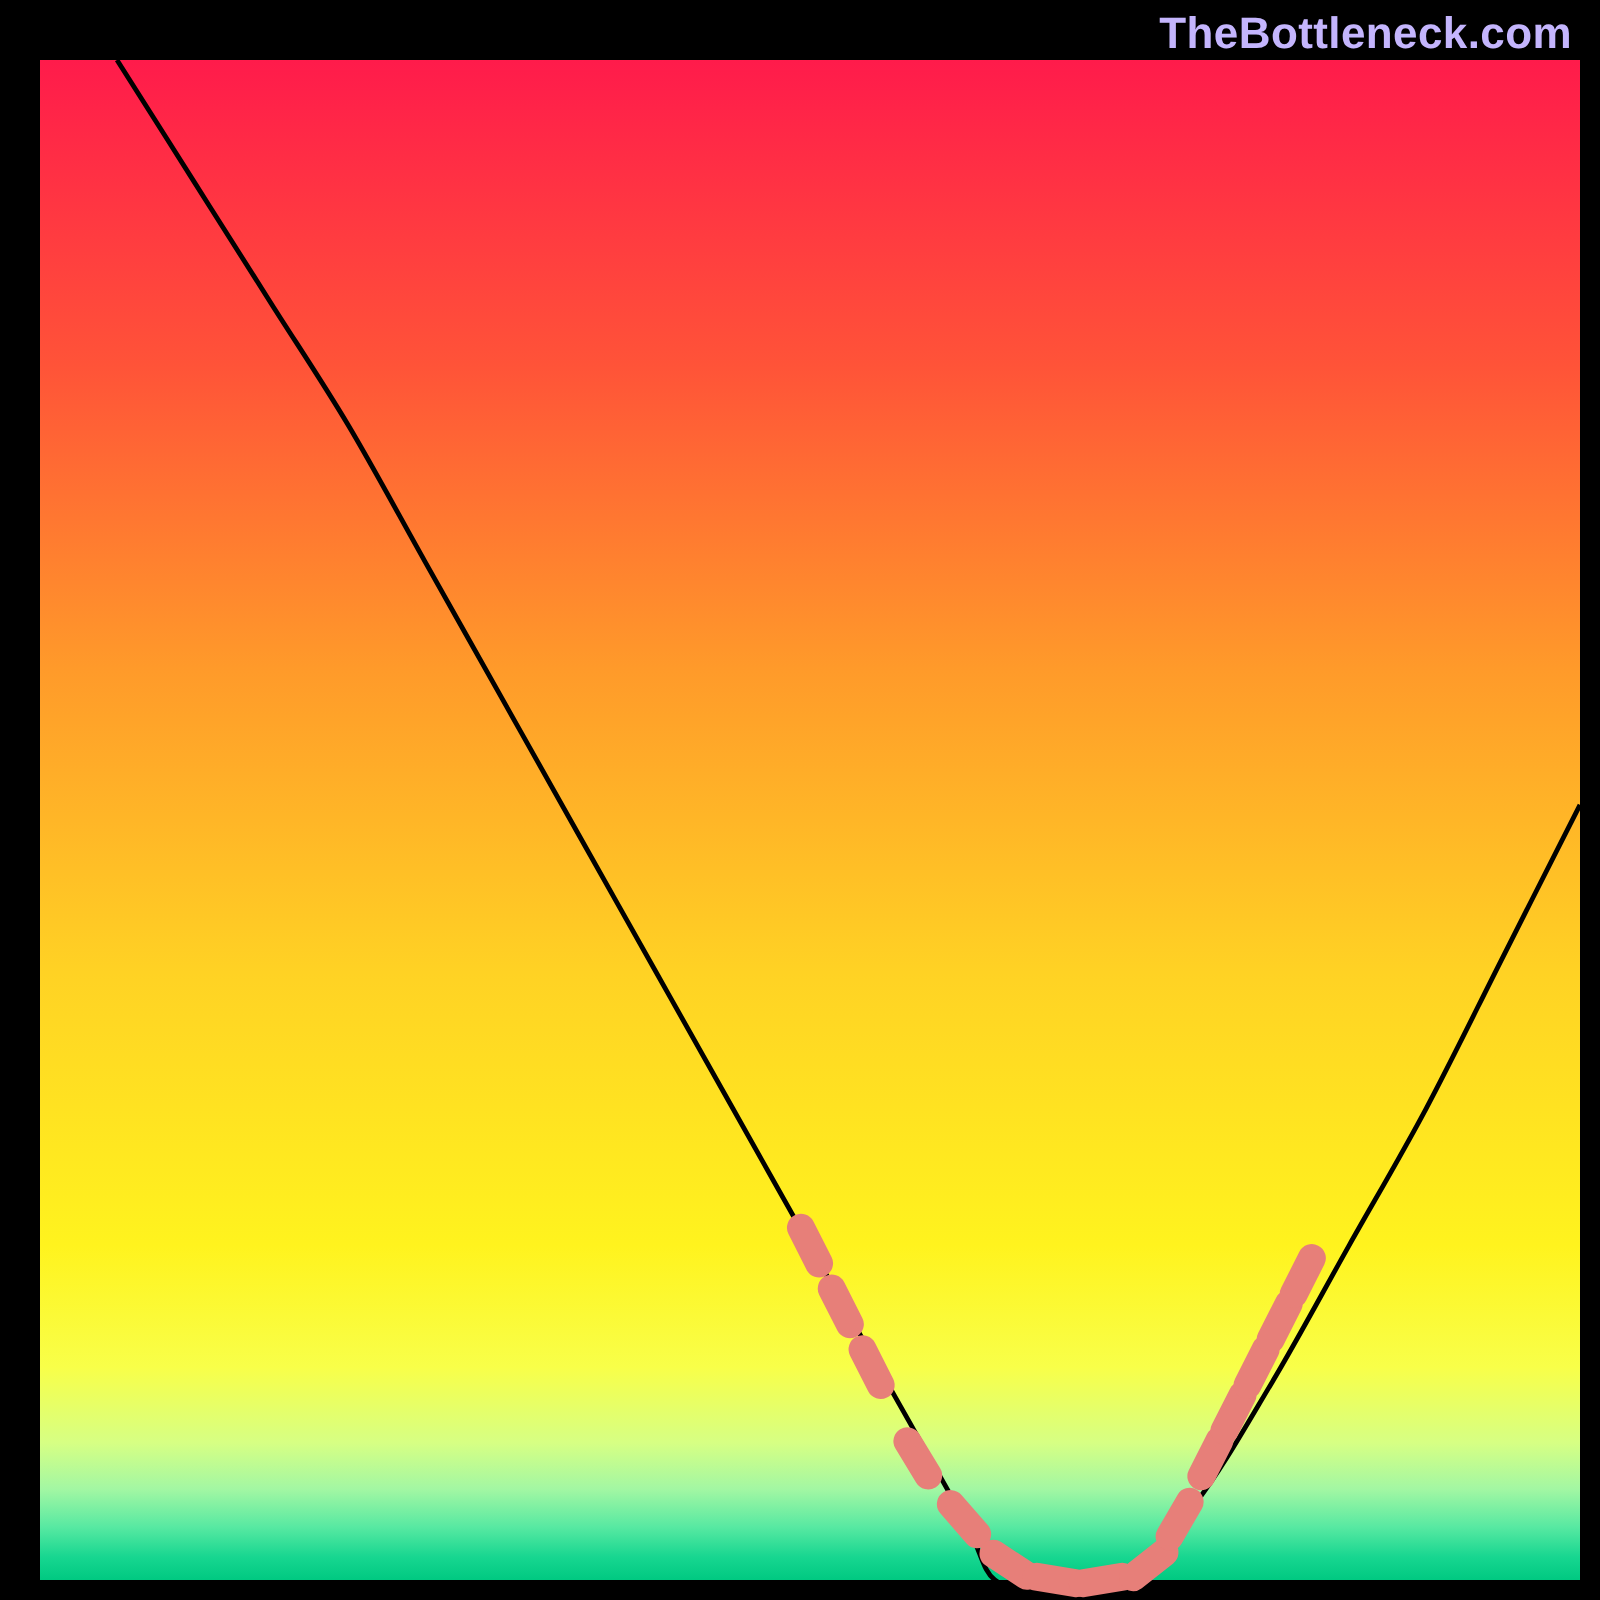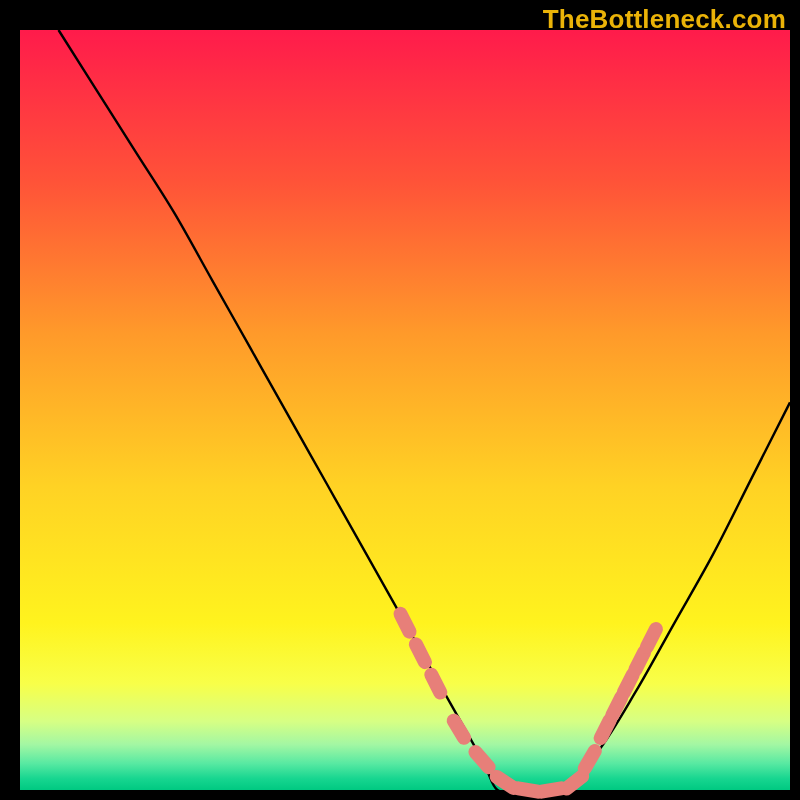--- a/index.html
+++ b/index.html
@@ -16,23 +16,23 @@
     top: 0;
     width: 800px;
     height: 800px;
     background: #000;
   }
   .watermark {
     position: absolute;
     top: 4px;
     right: 14px;
     font-family: Arial, Helvetica, sans-serif;
-    font-size: 26px;
+    font-size: 22px;
     font-weight: 600;
-    color: #eab308;
+    color: #c4b5fd;
     letter-spacing: 0.2px;
   }
   svg {
     position: absolute;
     left: 0;
     top: 0;
   }
 </style>
 </head>
 <body>

